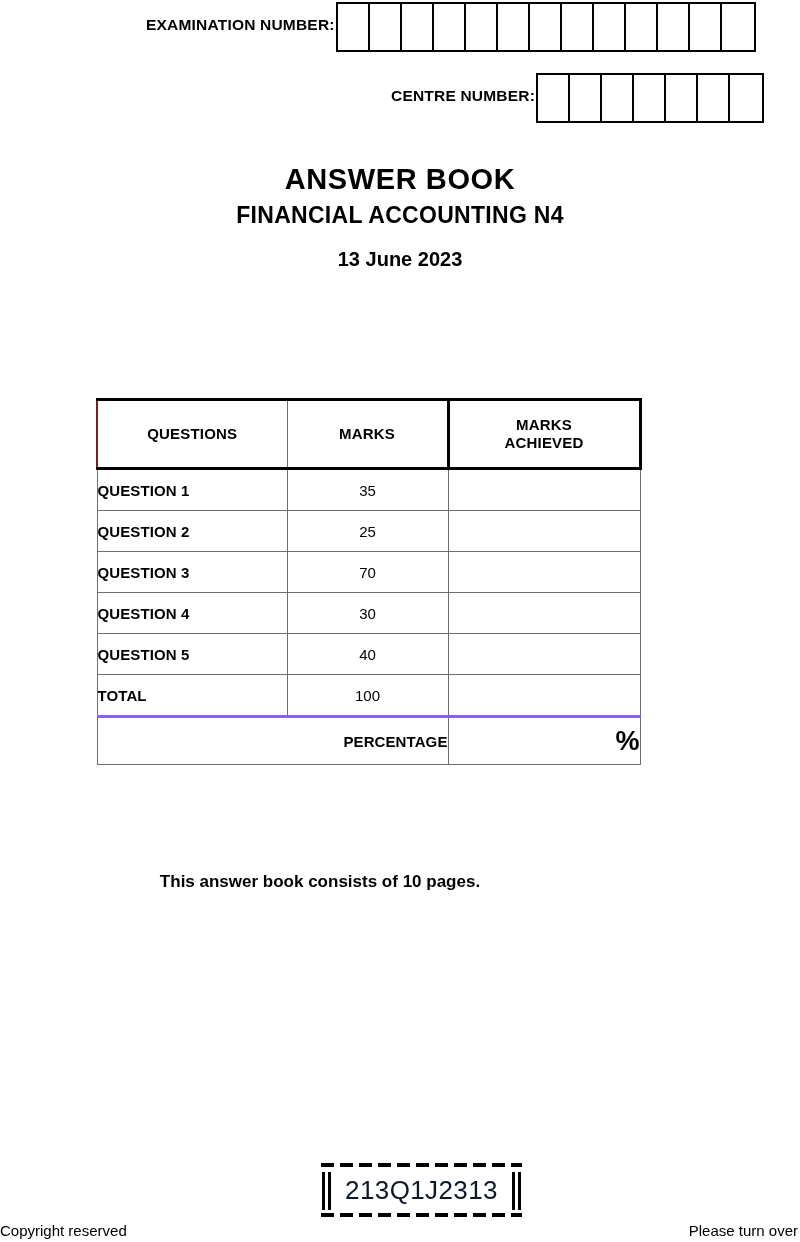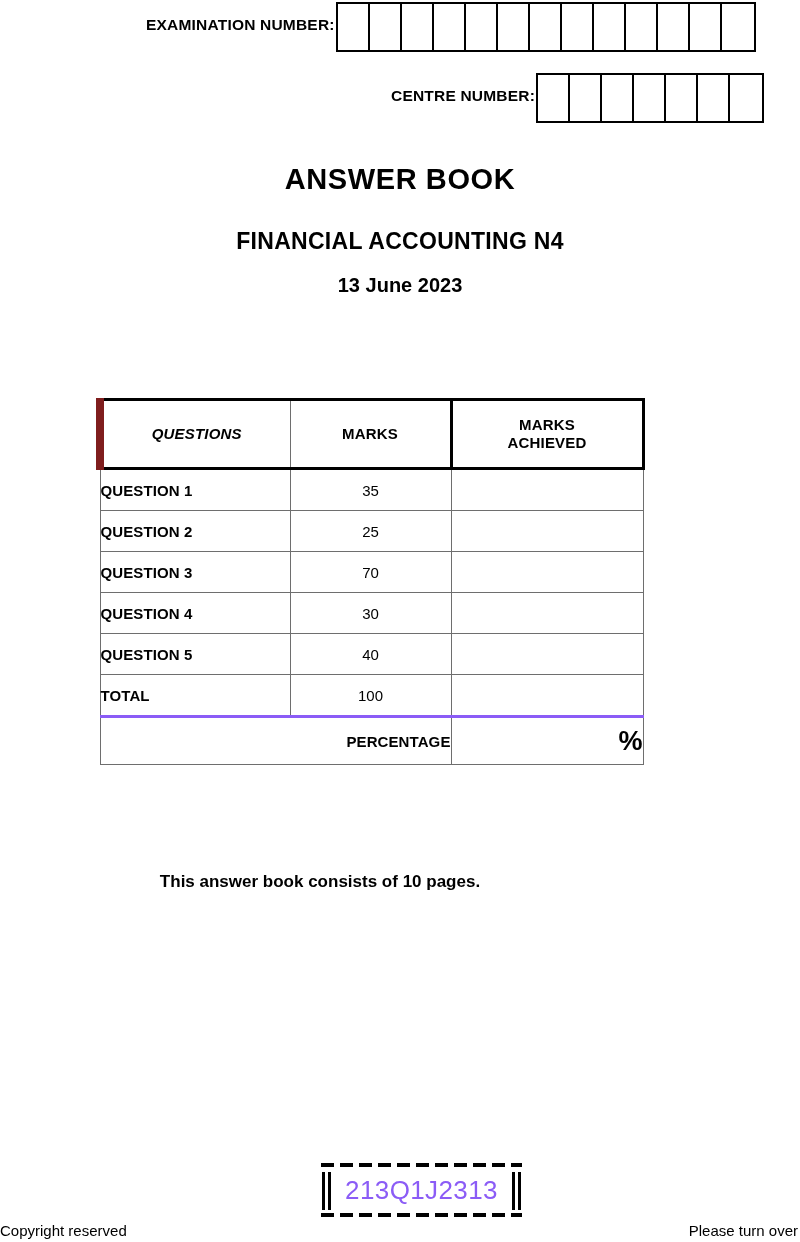--- a/index.html
+++ b/index.html
@@ -57,21 +57,21 @@
     position: absolute;
     left: 0;
     top: 163px;
     width: 800px;
     text-align: center;
   }
   .title-main {
     font-size: 29px;
     font-weight: bold;
     letter-spacing: 0.6px;
-    margin-bottom: 32px;
+    margin-bottom: 6px;
   }
   .title-sub {
     font-size: 23px;
     font-weight: bold;
     letter-spacing: 0.3px;
     margin-bottom: 19px;
   }
   .title-date {
     font-size: 20px;
     font-weight: bold;
@@ -100,21 +100,21 @@
     height: 66px;
     font-size: 15px;
     font-weight: bold;
     text-align: center;
     vertical-align: middle;
     letter-spacing: 0.2px;
     line-height: 1.22;
     border-top: 3px solid #000;
     border-bottom: 3px solid #000;
   }
-  .marks-table .hdr.first { border-left: 8px solid #7f1d1d; font-style: italic; }
+  .marks-table .hdr.first { border-left: 2px solid #7f1d1d; }
   .marks-table .hdr.last  { border-right: 3px solid #000; }
   .marks-table .hdr.sep   { border-left: 3px solid #000; }
 
   .marks-table tr.datarow td { height: 40px; }
   .cell-q {
     font-size: 15px;
     font-weight: bold;
     text-align: left;
     vertical-align: middle;
     padding-left: 9px;
@@ -203,21 +203,21 @@
     position: absolute;
     left: 0;
     top: 0;
     width: 201px;
     height: 54px;
     line-height: 54px;
     text-align: center;
     font-size: 26px;
     font-family: "Liberation Sans", sans-serif;
     letter-spacing: 0.4px;
-    color: #8b5cf6;
+    color: #0f172a;
   }
 
   
   .footer {
     position: absolute;
     left: 0;
     top: 1222px;
     width: 800px;
     height: 20px;
   }

